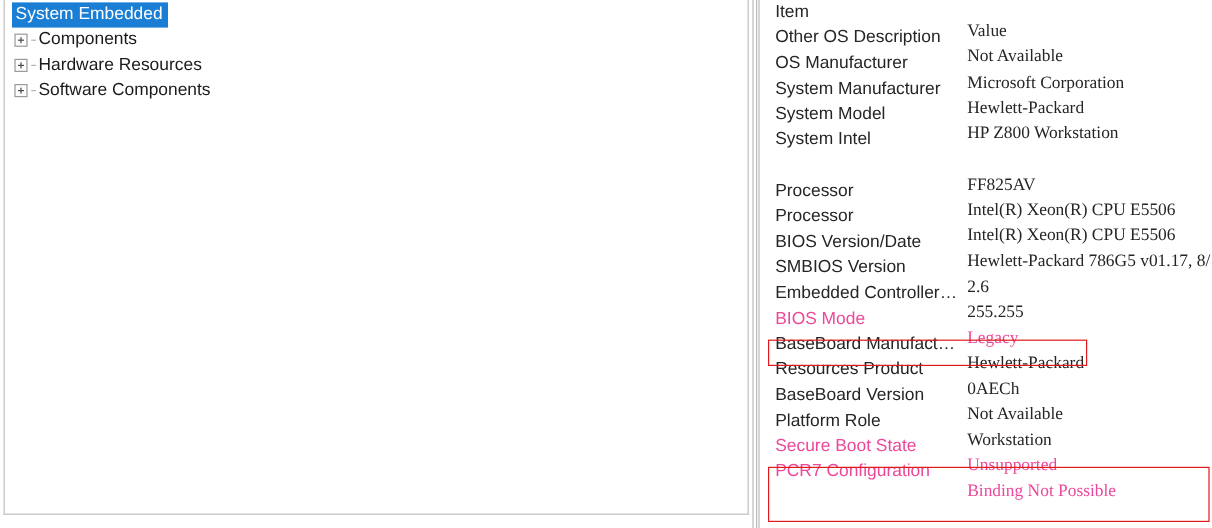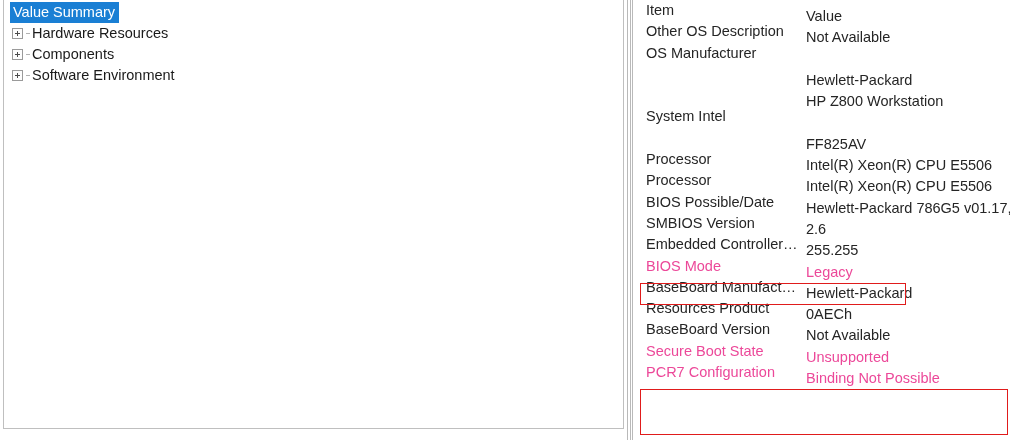--- a/index.html
+++ b/index.html
@@ -90,22 +90,23 @@
     white-space:nowrap;
     font-size:14.5px;
     color:#252525;
   }
   .cell-item{
     position:absolute;left:9px;top:0;
     width:152px;
     overflow:hidden;text-overflow:ellipsis;white-space:nowrap;
   }
   .cell-value{
-    position:absolute;left:169px;top:6px;
+    position:absolute;left:169px;top:16px;
     white-space:nowrap;
+    font-family:Liberation Serif, serif;
   }
   .detail-row.hl .cell-item,
   .detail-row.hl .cell-value{color:#ec4899;}
 
   
   .redbox{
     position:absolute;
     border:1.6px solid #e01b1b;
     box-sizing:border-box;
     pointer-events:none;
@@ -115,33 +116,33 @@
   #redbox-secureboot{left:640px;top:389px;width:368px;height:46px;}
 </style>
 </head>
 <body>
 
 <div id="root">
 
   <div id="tree-panel">
 
     <div class="tree-row" id="tree-row-system-summary">
-      <span class="tree-label">Value Summary</span>
+      <span class="tree-label">System Embedded</span>
+    </div>
+
+    <div class="tree-row tree-child">
+      <span class="expander"></span><span class="connector"></span><span class="tree-label">Components</span>
     </div>
 
     <div class="tree-row tree-child">
       <span class="expander"></span><span class="connector"></span><span class="tree-label">Hardware Resources</span>
     </div>
 
     <div class="tree-row tree-child">
-      <span class="expander"></span><span class="connector"></span><span class="tree-label">Components</span>
-    </div>
-
-    <div class="tree-row tree-child">
-      <span class="expander"></span><span class="connector"></span><span class="tree-label">Software Environment</span>
+      <span class="expander"></span><span class="connector"></span><span class="tree-label">Software Components</span>
     </div>
 
   </div>
 
   <div id="splitter">
     <div class="bar b1"></div>
     <div class="bar b2"></div>
     <div class="bar b3"></div>
   </div>
 
@@ -152,43 +153,46 @@
       <span class="cell-value">Value</span>
     </div>
 
     <div id="detail-rows">
         <div class="detail-row">
           <span class="cell-item">Other OS Description</span>
           <span class="cell-value">Not Available</span>
         </div>
         <div class="detail-row">
           <span class="cell-item">OS Manufacturer</span>
-        </div>
-        <div class="detail-row">
+          <span class="cell-value">Microsoft Corporation</span>
+        </div>
+        <div class="detail-row">
+          <span class="cell-item">System Manufacturer</span>
           <span class="cell-value">Hewlett-Packard</span>
         </div>
         <div class="detail-row">
+          <span class="cell-item">System Model</span>
           <span class="cell-value">HP Z800 Workstation</span>
         </div>
         <div class="detail-row">
           <span class="cell-item">System Intel</span>
         </div>
         <div class="detail-row">
           <span class="cell-value">FF825AV</span>
         </div>
         <div class="detail-row">
           <span class="cell-item">Processor</span>
           <span class="cell-value">Intel(R) Xeon(R) CPU          E5506</span>
         </div>
         <div class="detail-row">
           <span class="cell-item">Processor</span>
           <span class="cell-value">Intel(R) Xeon(R) CPU          E5506</span>
         </div>
         <div class="detail-row">
-          <span class="cell-item">BIOS Possible/Date</span>
+          <span class="cell-item">BIOS Version/Date</span>
           <span class="cell-value">Hewlett-Packard 786G5 v01.17, 8/</span>
         </div>
         <div class="detail-row">
           <span class="cell-item">SMBIOS Version</span>
           <span class="cell-value">2.6</span>
         </div>
         <div class="detail-row">
           <span class="cell-item">Embedded Controller V...</span>
           <span class="cell-value">255.255</span>
         </div>
@@ -201,20 +205,24 @@
           <span class="cell-value">Hewlett-Packard</span>
         </div>
         <div class="detail-row">
           <span class="cell-item">Resources Product</span>
           <span class="cell-value">0AECh</span>
         </div>
         <div class="detail-row">
           <span class="cell-item">BaseBoard Version</span>
           <span class="cell-value">Not Available</span>
         </div>
+        <div class="detail-row">
+          <span class="cell-item">Platform Role</span>
+          <span class="cell-value">Workstation</span>
+        </div>
         <div class="detail-row hl">
           <span class="cell-item">Secure Boot State</span>
           <span class="cell-value">Unsupported</span>
         </div>
         <div class="detail-row hl">
           <span class="cell-item">PCR7 Configuration</span>
           <span class="cell-value">Binding Not Possible</span>
         </div>
       </div>
 

